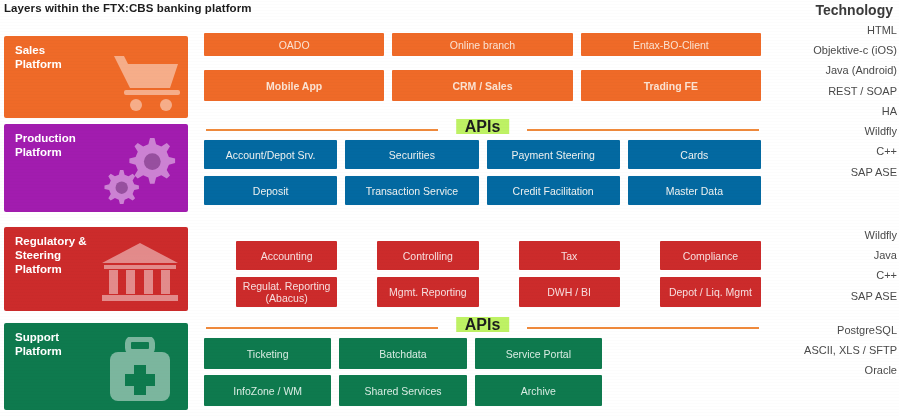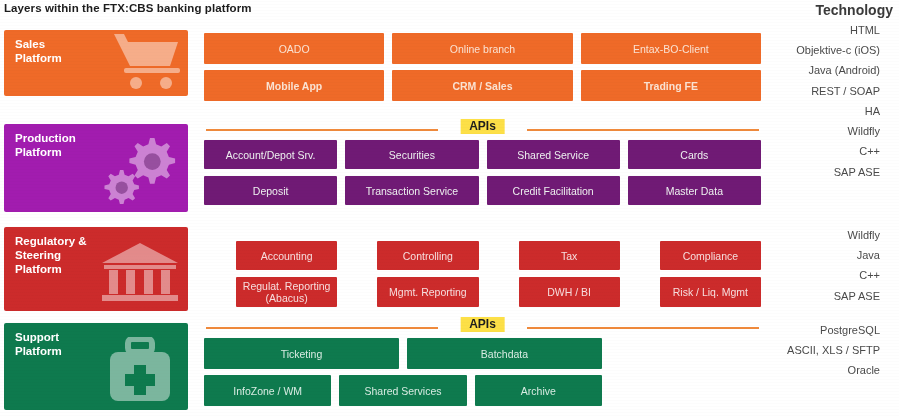--- a/index.html
+++ b/index.html
@@ -19,21 +19,21 @@
     letter-spacing:.1px;
   }
 
   .tech-header{
     position:absolute;right:6px;top:2px;
     font-size:14px;font-weight:bold;color:#3a3a3a;
     text-align:right;
   }
 
   .tech-col{
-    position:absolute;right:19px;
+    position:absolute;right:2px;
     width:130px;text-align:right;
     font-size:11px;color:#4a4a4a;
     line-height:20.2px;
   }
   .tech-line{white-space:nowrap;}
 
   
   .layer{position:absolute;left:0;}
 
   .layer-badge{
@@ -75,21 +75,21 @@
     padding:2px 3px;
     white-space:pre-line;
   }
 
   
   .c-orange{background:#ef6a28;}
   .c-orange-badge{background:#ef6a28;}
   .c-orange .tile,.tile.c-orange{color:#fbe3d3;}
 
   
-  .c-grey{background:#701a75;}
+  .c-grey{background:#0369a1;}
   .c-grey-badge{background:#a21caf;}
   .tile.c-grey{color:#eef1f0;}
 
   
   .c-red{background:#cc2b2b;}
   .c-red-badge{background:#cc2b2b;}
   .tile.c-red{color:#f7dede;margin-left:32px;}
 
   
   .c-green{background:#0e7a4e;}
@@ -97,22 +97,22 @@
   .tile.c-green{color:#d9ece3;}
 
   
   .api-divider{
     position:absolute;left:204px;right:138px;
     height:16px;
   }
   .api-divider .api-label{
     position:absolute;left:50%;top:-1px;
     transform:translateX(-50%);
-    font-size:12px;font-weight:bold;color:#1d1d1d;
-    background:#fde047;
+    font-size:16px;font-weight:bold;color:#1d1d1d;
+    background:#bef264;
     padding:0 9px;
     line-height:15px;
   }
   .api-divider .api-rule{
     position:absolute;top:9px;height:2px;
     background:#f08a3c;
   }
   .api-divider .api-rule.left{left:2px;right:58%;}
   .api-divider .api-rule.right{right:2px;left:58%;}
 
@@ -151,36 +151,36 @@
       <div class="tech-line">C++</div>
       <div class="tech-line">SAP ASE</div>
     </div>
   <div class="tech-col" id="tech-support" style="top:320px;">
       <div class="tech-line">PostgreSQL</div>
       <div class="tech-line">ASCII, XLS / SFTP</div>
       <div class="tech-line">Oracle</div>
     </div>
 
   <div class="layer" id="layer-sales" style="top:26px;height:82px;width:899px;">
-    <div class="layer-badge c-orange-badge" style="top:4px;height:66px;">
+    <div class="layer-badge c-orange-badge" style="top:10px;height:82px;">
       <div class="badge-label">Sales
 Platform</div>
       <div class="badge-icon">
         <svg width="74" height="62" viewBox="0 0 74 62" aria-hidden="true">
           <g fill="#ffffff">
             <path d="M6 6 h10 l4 8 h50 l-8 24 h-40 z"></path>
             <rect x="16" y="40" width="56" height="5" rx="2"></rect>
             <circle cx="28" cy="55" r="6"></circle>
             <circle cx="58" cy="55" r="6"></circle>
           </g>
         </svg>
       </div>
     </div>
     <div class="tiles">
-      <div class="tile-row" id="sales-row-0" style="top:7px;height:31px;">
+      <div class="tile-row" id="sales-row-0" style="top:7px;height:23px;">
           <div class="tile c-orange">OADO</div>
           <div class="tile c-orange">Online branch</div>
           <div class="tile c-orange">Entax-BO-Client</div>
         </div>
       <div class="tile-row" id="sales-row-1" style="top:44px;height:31px;font-weight:bold;">
           <div class="tile c-orange">Mobile App</div>
           <div class="tile c-orange">CRM / Sales</div>
           <div class="tile c-orange">Trading FE</div>
         </div>
     </div>
@@ -204,21 +204,21 @@
             <path d="M20 38 l3.4 0 1.2 4.7 3.9 1.6 4.2-2.5 2.4 2.4 -2.5 4.2 1.6 3.9 4.7 1.2 0 3.4 -4.7 1.2 -1.6 3.9 2.5 4.2 -2.4 2.4 -4.2-2.5 -3.9 1.6 -1.2 4.7 -3.4 0 -1.2-4.7 -3.9-1.6 -4.2 2.5 -2.4-2.4 2.5-4.2 -1.6-3.9 -4.7-1.2 0-3.4 4.7-1.2 1.6-3.9 -2.5-4.2 2.4-2.4 4.2 2.5 3.9-1.6z"></path>
             <circle cx="21.7" cy="55.7" r="6.2" fill="#8a8e8c"></circle>
           </g>
         </svg>
       </div>
     </div>
     <div class="tiles">
       <div class="tile-row" id="production-row-0" style="top:16px;height:29px;">
           <div class="tile c-grey">Account/Depot Srv.</div>
           <div class="tile c-grey">Securities</div>
-          <div class="tile c-grey">Shared Service</div>
+          <div class="tile c-grey">Payment Steering</div>
           <div class="tile c-grey">Cards</div>
         </div>
       <div class="tile-row" id="production-row-1" style="top:52px;height:29px;">
           <div class="tile c-grey">Deposit</div>
           <div class="tile c-grey">Transaction Service</div>
           <div class="tile c-grey">Credit Facilitation</div>
           <div class="tile c-grey">Master Data</div>
         </div>
     </div>
   </div>
@@ -247,21 +247,21 @@
           <div class="tile c-red">Accounting</div>
           <div class="tile c-red">Controlling</div>
           <div class="tile c-red">Tax</div>
           <div class="tile c-red">Compliance</div>
         </div>
       <div class="tile-row" id="regulatory-row-1" style="top:50px;height:30px;">
           <div class="tile c-red">Regulat. Reporting
 (Abacus)</div>
           <div class="tile c-red">Mgmt. Reporting</div>
           <div class="tile c-red">DWH / BI</div>
-          <div class="tile c-red">Risk / Liq. Mgmt</div>
+          <div class="tile c-red">Depot / Liq. Mgmt</div>
         </div>
     </div>
   </div>
 
   <div class="api-divider" style="top:318px;">
     <div class="api-rule left"></div>
     <div class="api-rule right"></div>
     <div class="api-label">APIs</div>
   </div>
 
@@ -276,20 +276,21 @@
             <rect x="2" y="15" width="60" height="49" rx="8"></rect>
             <path d="M26 28 h12 v9 h9 v12 h-9 v9 h-12 v-9 h-9 v-12 h9 z" fill="#0e7a4e"></path>
           </g>
         </svg>
       </div>
     </div>
     <div class="tiles">
       <div class="tile-row" id="support-row-0" style="top:15px;height:31px;">
           <div class="tile c-green">Ticketing</div>
           <div class="tile c-green">Batchdata</div>
+          <div class="tile c-green">Service Portal</div>
         </div>
       <div class="tile-row" id="support-row-1" style="top:52px;height:31px;">
           <div class="tile c-green">InfoZone / WM</div>
           <div class="tile c-green">Shared Services</div>
           <div class="tile c-green">Archive</div>
         </div>
     </div>
   </div>
 
   <div class="noise"></div>

